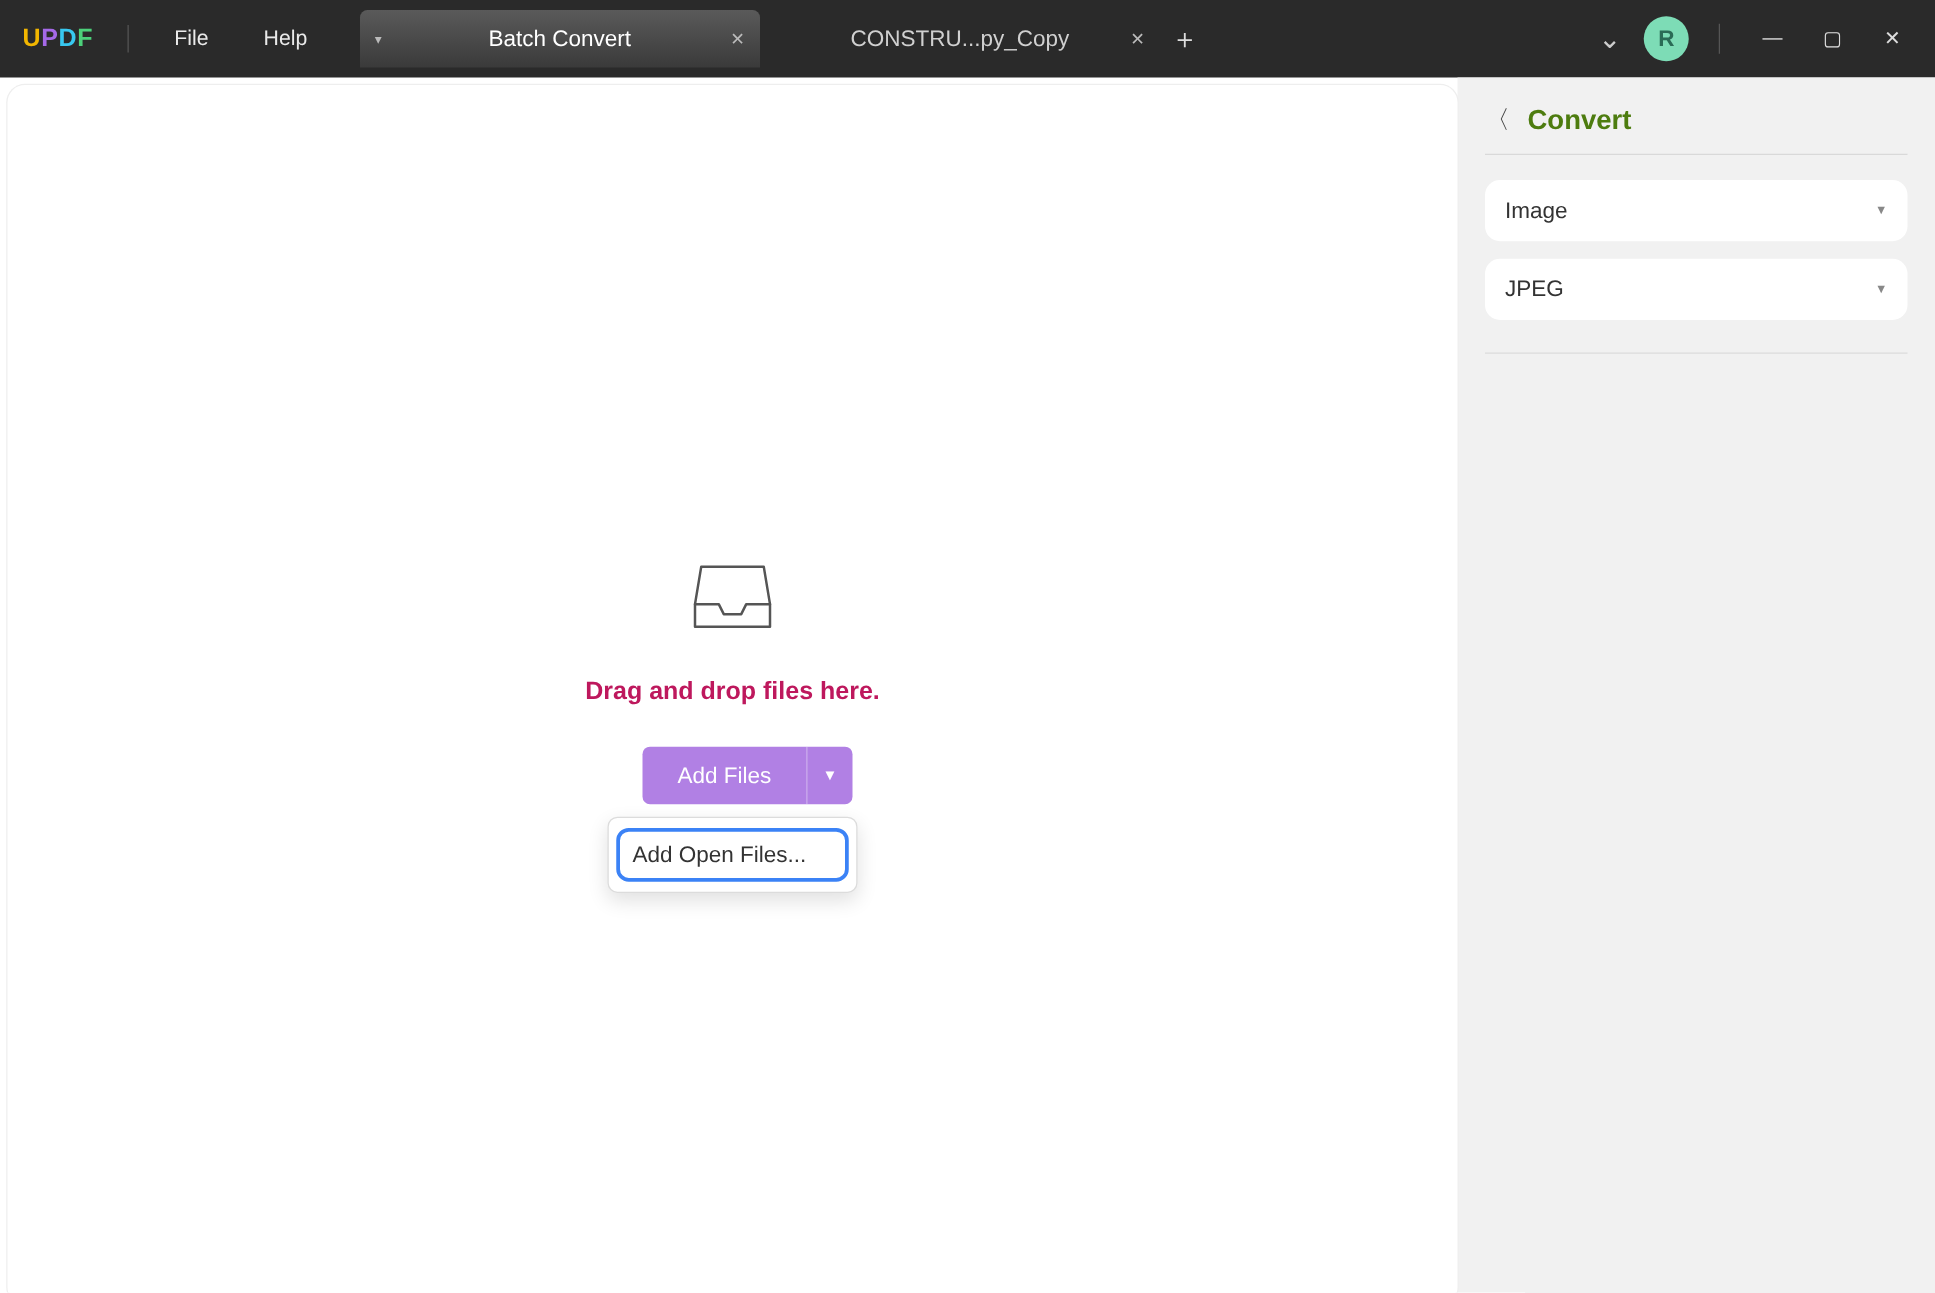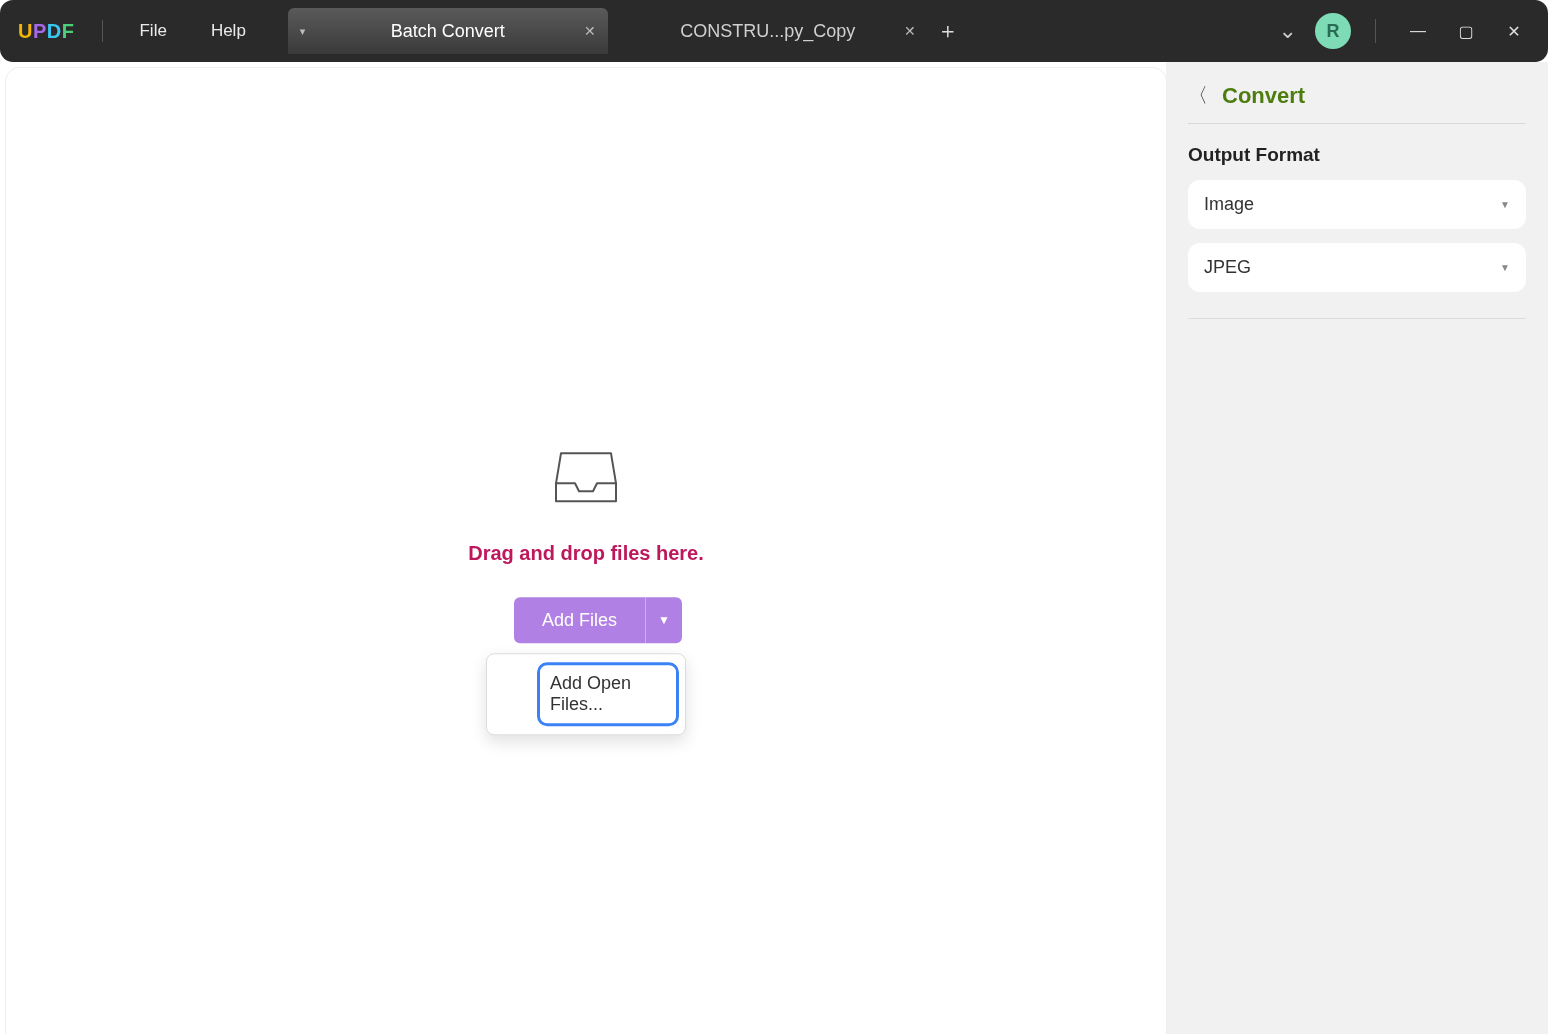--- a/index.html
+++ b/index.html
@@ -1,17 +1,17 @@
 <!DOCTYPE html>
 <html><head>
 <meta charset="utf-8">
 <style>
   * { box-sizing: border-box; margin: 0; padding: 0; }
   html, body { width: 1548px; height: 1034px; font-family: -apple-system, BlinkMacSystemFont, "Segoe UI", Arial, sans-serif; overflow: hidden; background: #fff; }
-  .titlebar { height: 62px; background: #2a2a2a; display: flex; align-items: center; color: #ddd; border-radius: 13px; }
+  .titlebar { height: 62px; background: #2a2a2a; display: flex; align-items: center; color: #ddd; }
   .logo { margin: 0 14px 0 18px; font-weight: 700; font-size: 20px; letter-spacing: 0.5px; }
   .logo .c1{color:#f2b600;} .logo .c2{color:#a569e8;} .logo .c3{color:#38c8f0;} .logo .c4{color:#4cd07a;}
   .vdiv { width:1px; height:22px; background:#555; margin:0 14px; }
   .menu-item { padding: 0 22px; font-size: 17px; color:#eaeaea; cursor: pointer; }
   .tabbar { display:flex; align-items:stretch; height:46px; margin-left: 20px; }
   .tab { display:flex; align-items:center; width: 320px; padding: 0 14px; position:relative; color:#d0d0d0; font-size:18px; justify-content:center; }
   .tab.active { background: linear-gradient(180deg,#5a5a5a,#3a3a3a); border-radius: 6px 6px 0 0; color:#fff; }
   .tab .tri { position:absolute; left:12px; font-size:11px; color:#bbb; }
   .tab .close { position:absolute; right:12px; font-size:14px; color:#bbb; cursor:pointer; }
   .tab.inact { }
@@ -24,21 +24,21 @@
   .main-wrap { display:flex; height: calc(100% - 46px); }
   .canvas { flex:1; background:#fff; border-radius:14px; margin: 6px 0 6px 6px; box-shadow: 0 0 0 1px #eee; position:relative; }
   .drop-area { position:absolute; top:50%; left:50%; transform:translate(-50%, -55%); display:flex; flex-direction:column; align-items:center; }
   .tray-icon svg { display:block; }
   .drop-text { margin-top:37px; font-size:20px; color:#be185d; font-weight:700; }
   .addfiles-wrap { margin-top:32px; display:flex; height:46px; background:#b180e4; border-radius:6px; overflow:hidden;margin-left:24px; }
   .addfiles-main { display:flex; align-items:center; justify-content:center; padding:0 28px; color:#fff; font-size:18px; cursor:pointer; border-right:1px solid rgba(255,255,255,0.35); }
   .addfiles-caret { display:flex; align-items:center; justify-content:center; width:36px; color:#fff; cursor:pointer; font-size:12px; }
   .dropdown { position:absolute; top:100%; left:50%; transform:translate(-50%, 10px); width:200px; background:#fff; border:1px solid #dcdcdc; border-radius:8px; box-shadow:0 6px 16px rgba(0,0,0,0.12); padding:8px 6px; }
   .dropdown-item { padding:10px 12px; font-size:18px; color:#333; border-radius:6px; cursor:pointer; }
-  .dropdown-item.highlight { border:3px solid #3b82f6; border-radius:10px; padding:8px 10px;margin-left:44px; }
+  .dropdown-item.highlight { border:3px solid #3b82f6; border-radius:10px; padding:8px 10px; }
   .right-panel { width:382px; background:#f1f1f1; display:flex; flex-direction:column; }
   .panel-head { display:flex; align-items:center; gap:14px; padding:20px 22px 14px; }
   .panel-head .back { font-size:20px; color:#444; cursor:pointer; }
   .panel-title { font-size:22px; font-weight:700; color:#4d7c0f; }
   .head-underline { height:1px; background:#d9d9d9; margin:0 22px 20px; }
   .section-label { font-size:19px; font-weight:700; color:#222; padding:0 22px 14px; }
   .select-row { margin:0 22px 14px; position:relative; }
   .select-box { background:#fff; border-radius:12px; padding:14px 16px; font-size:18px; color:#333; display:flex; align-items:center; justify-content:space-between; cursor:pointer; }
   .select-caret { font-size:10px; color:#888; }
   .panel-divider { height:1px; background:#dcdcdc; margin:12px 22px 0; }
@@ -103,21 +103,20 @@
       </div>
     </div>
   </div>
 
   <div class="right-panel">
     <div class="panel-head">
       <div class="back">〈</div>
       <div class="panel-title">Convert</div>
     </div>
     <div class="head-underline"></div>
-    <div class="section-label">Output Format</div>
     <div class="select-row">
       <div class="select-box">
         <span>Image</span>
         <span class="select-caret">▼</span>
       </div>
     </div>
     <div class="select-row">
       <div class="select-box">
         <span>JPEG</span>
         <span class="select-caret">▼</span>

